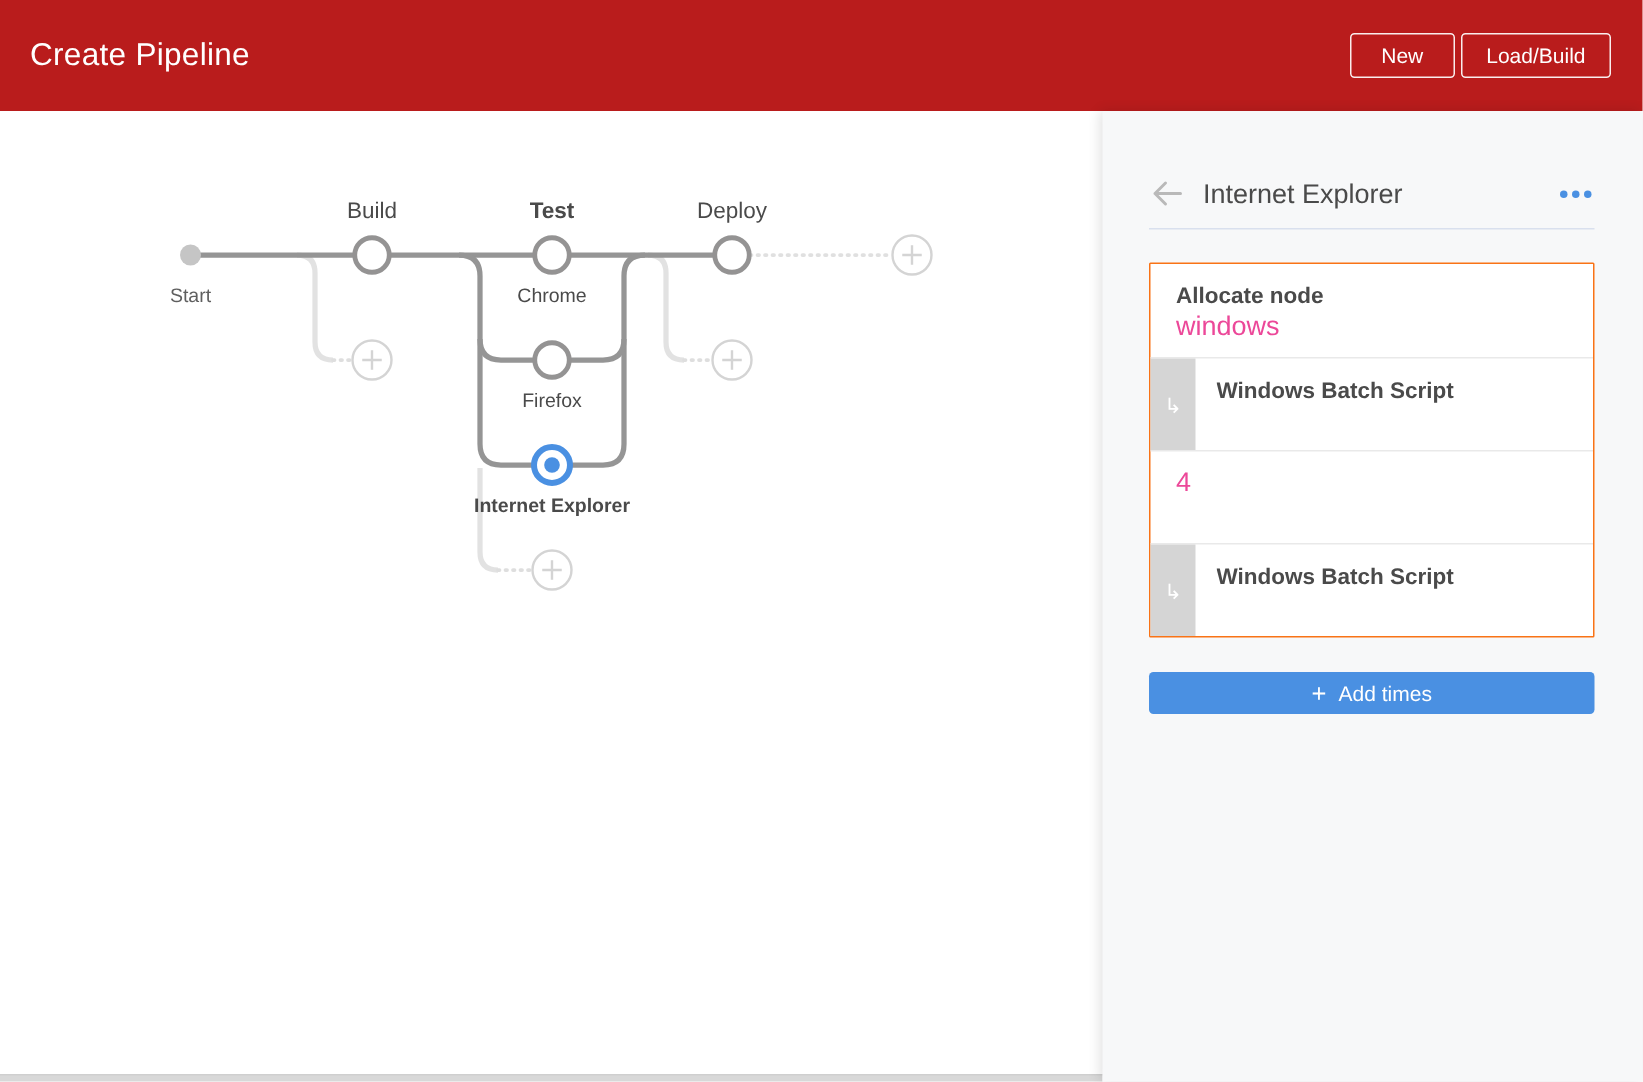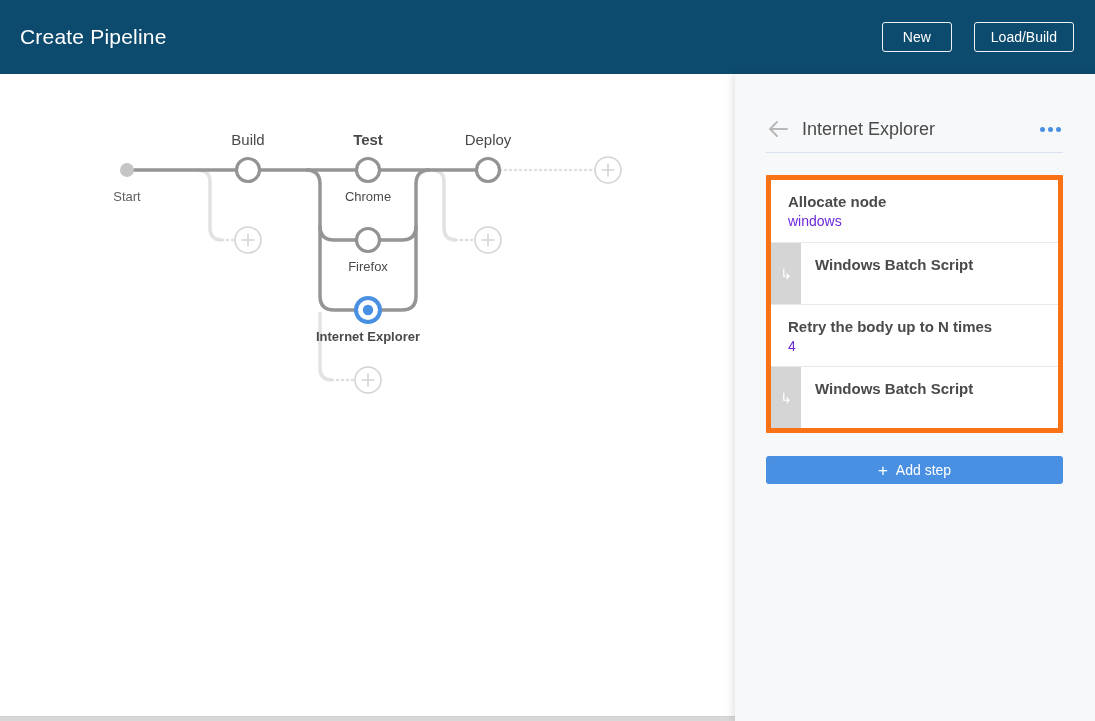--- a/index.html
+++ b/index.html
@@ -2,24 +2,24 @@
 <html><head>
 <meta charset="utf-8">
 <style>
   * { margin:0; padding:0; box-sizing:border-box; }
   html,body { width:1095px; height:721px; overflow:hidden; background:#fff;
     font-family:"Liberation Sans", sans-serif; }
 
   
   .app-header {
     position:absolute; left:0; top:0; width:1095px; height:74px;
-    background:#0c4a6e; display:flex; align-items:center; padding:0 21px 0 20px;
+    background:#b91c1c; display:flex; align-items:center; padding:0 21px 0 20px;
   }
   .app-title { color:#fff; font-size:21px; font-weight:400; letter-spacing:.2px; }
-  .header-actions { margin-left:auto; display:flex; gap:22px;justify-content:flex-end; }
+  .header-actions { margin-left:auto; display:flex; gap:4px;justify-content:flex-end; }
   .hdr-btn {
     height:30px; min-width:70px; padding:0 16px;
     background:transparent; border:1px solid rgba(255,255,255,.92); border-radius:3px;
     color:#fff; font-size:14px; font-family:inherit; cursor:pointer;
   }
 
   
   .editor-canvas {
     position:absolute; left:0; top:74px; width:735px; height:647px; background:#fff;
   }
@@ -45,33 +45,33 @@
   }
   .back-btn { background:none; border:none; cursor:pointer; padding:0; margin-right:12px;
     display:flex; align-items:center; height:22px; }
   .panel-title { font-size:18px; color:#4a4a4a; font-weight:400; line-height:22px; }
   .more-btn { margin-left:auto; background:none; border:none; cursor:pointer;
     display:flex; gap:3px; align-items:center; height:22px; padding:2px; }
   .more-btn .dot { width:5px; height:5px; border-radius:50%; background:#4a90e2; display:block; }
   .panel-divider { border-top:1px solid #d9e0ee; }
 
   .steps-card {
-    margin-top:22px; background:#fff; border:5px solid #f97316; border-radius:1px;
+    margin-top:22px; background:#fff; border:1px solid #f97316; border-radius:1px;
   }
   .step-row { position:relative; height:62px; padding:11px 12px 0 17px; cursor:pointer; }
   .step-row + .step-row { border-top:1px solid #e9e9e9; }
   .step-row.nested { padding-left:44px; }
   .step-gutter {
     position:absolute; left:0; top:0; bottom:0; width:30px; background:#d5d5d5;
     display:flex; align-items:center; justify-content:center;
     color:#fff; font-size:14px;
   }
   .step-title { font-size:15px; font-weight:bold; color:#4a4a4a; line-height:21px;
     white-space:nowrap; overflow:hidden; }
-  .step-sub { font-size:14px; color:#6d28d9; line-height:19px; white-space:nowrap; }
+  .step-sub { font-size:18px; color:#ec4899; line-height:19px; white-space:nowrap; }
 
   .add-step-btn {
     margin-top:23px; width:100%; height:28px; background:#4a90e2; color:#fff;
     border:none; border-radius:3px; font-size:14px; font-family:inherit; cursor:pointer;
     display:flex; align-items:center; justify-content:center; gap:8px;
   }
   .add-step-plus { font-size:17px; line-height:1; font-weight:400; }
 </style>
 </head>
 <body>
@@ -158,28 +158,27 @@
       <div class="step-title">Allocate node</div>
       <div class="step-sub">windows</div>
     </div>
     <div class="step-row nested">
       <div class="step-gutter">
         <span>↳</span>
       </div>
       <div class="step-title">Windows Batch Script</div>
     </div>
     <div class="step-row">
-      <div class="step-title">Retry the body up to N times</div>
       <div class="step-sub">4</div>
     </div>
     <div class="step-row nested">
       <div class="step-gutter">
         <span>↳</span>
       </div>
       <div class="step-title">Windows Batch Script</div>
     </div>
   </div>
 
   <button class="add-step-btn">
     <span class="add-step-plus">+</span>
-    <span>Add step</span>
+    <span>Add times</span>
   </button>
 </div>
 
 </body></html>

